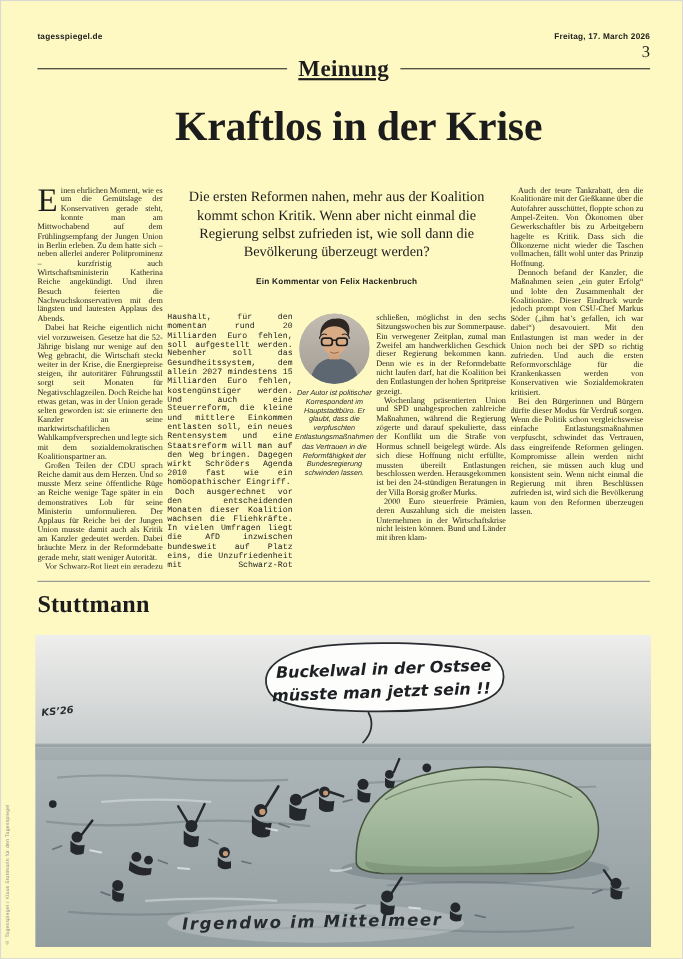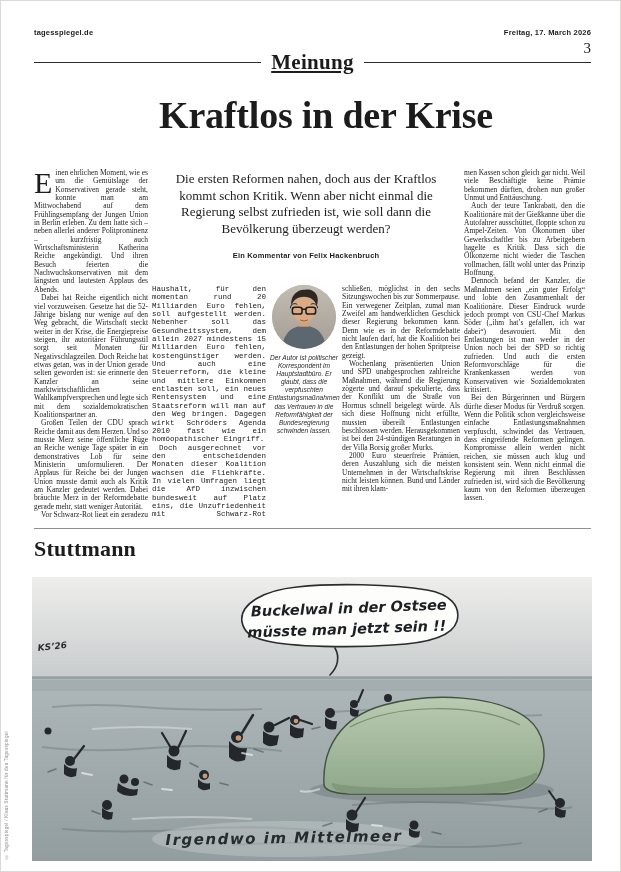--- a/index.html
+++ b/index.html
@@ -1,18 +1,18 @@
 <!DOCTYPE html>
 <html lang="de"><head>
 <meta charset="utf-8">
 <style>
   html,body { margin:0; padding:0; background:#e9e9e7; }
   .page {
     position:relative; width:621px; height:872px; margin:0 auto;
-    background:#ffffff; border:1px solid #d9d9d6; box-sizing:border-box;
+    background:#fef9c3; border:1px solid #d9d9d6; box-sizing:border-box;
     font-family:"Liberation Serif", serif; color:#1c1c1c; overflow:hidden;
   }
   
   .masthead { position:absolute; left:33px; right:29px; top:27px; height:50px; }
   .mh-row1 { display:flex; justify-content:space-between;
     font-family:"Liberation Sans", sans-serif; font-size:7.5px; font-weight:bold; letter-spacing:.2px; }
   .pagenum { position:absolute; right:0; top:13px; font-size:15px; line-height:15px; }
   .sectionline { position:absolute; left:0; right:0; top:22px; display:flex; align-items:center; }
   .sectionline .rule { flex:1; height:1px; background:#2b2b2b; }
   .section-title { font-size:21px; font-weight:bold; letter-spacing:.3px; padding:0 10px; line-height:24px;text-decoration:underline; }
@@ -71,21 +71,21 @@
 
   <div class="article">
     <div class="col c1 bodytext">
         <p class="noind"><span class="dropcap">E</span>inen ehrlichen Moment, wie es um die Gemütslage der Konservativen gerade steht, konnte man am Mittwochabend auf dem Frühlingsempfang der Jungen Union in Berlin erleben. Zu dem hatte sich – neben allerlei anderer Politprominenz – kurzfristig auch Wirtschaftsministerin Katherina Reiche angekündigt. Und ihren Besuch feierten die Nachwuchskonservativen mit dem längsten und lautesten Applaus des Abends.</p>
         <p class="ind">Dabei hat Reiche eigentlich nicht viel vorzuweisen. Gesetze hat die 52-Jährige bislang nur wenige auf den Weg gebracht, die Wirtschaft steckt weiter in der Krise, die Energiepreise steigen, ihr autoritärer Führungsstil sorgt seit Monaten für Negativschlagzeilen. Doch Reiche hat etwas getan, was in der Union gerade selten geworden ist: sie erinnerte den Kanzler an seine marktwirtschaftlichen Wahlkampfversprechen und legte sich mit dem sozialdemokratischen Koalitionspartner an.</p>
         <p class="ind">Großen Teilen der CDU sprach Reiche damit aus dem Herzen. Und so musste Merz seine öffentliche Rüge an Reiche wenige Tage später in ein demonstratives Lob für seine Ministerin umformulieren. Der Applaus für Reiche bei der Jungen Union musste damit auch als Kritik am Kanzler gedeutet werden. Dabei bräuchte Merz in der Reformdebatte gerade mehr, statt weniger Autorität.</p>
         <p class="ind">Vor Schwarz-Rot liegt ein geradezu irrwitziges Vorhaben: Ein</p>
       </div>
 
     <div class="mid">
-      <div class="deck">Die ersten Reformen nahen, doch aus der Kraftlos kommt schon Kritik. Wenn aber nicht einmal die Regierung selbst zufrieden ist, wie soll dann die Bevölkerung überzeugt werden?</div>
+      <div class="deck">Die ersten Reformen nahen, mehr aus der Koalition kommt schon Kritik. Wenn aber nicht einmal die Regierung selbst zufrieden ist, wie soll dann die Bevölkerung überzeugt werden?</div>
       <div class="byline">Ein Kommentar von Felix Hackenbruch</div>
       <div class="midrow">
         <div class="col mc2 bodytext">
             <p class="noind">Haushalt, für den momentan rund 20 Milliarden Euro fehlen, soll aufgestellt werden. Nebenher soll das Gesundheitssystem, dem allein 2027 mindestens 15 Milliarden Euro fehlen, kostengünstiger werden. Und auch eine Steuerreform, die kleine und mittlere Einkommen entlasten soll, ein neues Rentensystem und eine Staatsreform will man auf den Weg bringen. Dagegen wirkt Schröders Agenda 2010 fast wie ein homöopathischer Eingriff.</p>
             <p class="ind">Doch ausgerechnet vor den entscheidenden Monaten dieser Koalition wachsen die Fliehkräfte. In vielen Umfragen liegt die AfD inzwischen bundesweit auf Platz eins, die Unzufriedenheit mit Schwarz-Rot übertrifft sogar jene mit der Ampel und mit Merz’ Arbeit sind nicht einmal mehr die eigenen Anhänger zufrieden. Die unbeliebteste Regierung will mit gerade einmal 13 Stimmen Mehrheit unbeliebte Maßnahmen be-</p>
           </div>
         <div class="photocol">
           <div class="avatar">
             <svg viewBox="0 0 66 66" width="64" height="64">
               <defs>
@@ -115,21 +115,20 @@
         </div>
         <div class="col mc3 bodytext">
             <p class="noind">schließen, möglichst in den sechs Sitzungswochen bis zur Sommerpause. Ein verwegener Zeitplan, zumal man Zweifel am handwerklichen Geschick dieser Regierung bekommen kann. Denn wie es in der Reformdebatte nicht laufen darf, hat die Koalition bei den Entlastungen der hohen Spritpreise gezeigt.</p>
             <p class="ind">Wochenlang präsentierten Union und SPD unabgesprochen zahlreiche Maßnahmen, während die Regierung zögerte und darauf spekulierte, dass der Konflikt um die Straße von Hormus schnell beigelegt würde. Als sich diese Hoffnung nicht erfüllte, mussten übereilt Entlastungen beschlossen werden. Herausgekommen ist bei den 24-stündigen Beratungen in der Villa Borsig großer Murks.</p>
             <p class="ind">2000 Euro steuerfreie Prämien, deren Auszahlung sich die meisten Unternehmen in der Wirtschaftskrise nicht leisten können. Bund und Länder mit ihren klam-</p>
           </div>
       </div>
     </div>
 
     <div class="col c4 bodytext">
-        <p class="noind">men Kassen schon gleich gar nicht. Weil viele Beschäftigte keine Prämie bekommen dürften, drohen nun großer Unmut und Enttäuschung.</p>
         <p class="ind">Auch der teure Tankrabatt, den die Koalitionäre mit der Gießkanne über die Autofahrer ausschüttet, floppte schon zu Ampel-Zeiten. Von Ökonomen über Gewerkschaftler bis zu Arbeitgebern hagelte es Kritik. Dass sich die Ölkonzerne nicht wieder die Taschen vollmachen, fällt wohl unter das Prinzip Hoffnung.</p>
         <p class="ind">Dennoch befand der Kanzler, die Maßnahmen seien „ein guter Erfolg“ und lobte den Zusammenhalt der Koalitionäre. Dieser Eindruck wurde jedoch prompt von CSU-Chef Markus Söder („ihm hat’s gefallen, ich war dabei“) desavouiert. Mit den Entlastungen ist man weder in der Union noch bei der SPD so richtig zufrieden. Und auch die ersten Reformvorschläge für die Krankenkassen werden von Konservativen wie Sozialdemokraten kritisiert.</p>
         <p class="ind">Bei den Bürgerinnen und Bürgern dürfte dieser Modus für Verdruß sorgen. Wenn die Politik schon vergleichsweise einfache Entlastungsmaßnahmen verpfuscht, schwindet das Vertrauen, dass eingreifende Reformen gelingen. Kompromisse allein werden nicht reichen, sie müssen auch klug und konsistent sein. Wenn nicht einmal die Regierung mit ihren Beschlüssen zufrieden ist, wird sich die Bevölkerung kaum von den Reformen überzeugen lassen.</p>
       </div>
   </div>
 
   <div class="divider"></div>
   <div class="cartoon-head">Stuttmann</div>
 
   <div class="cartoon">

